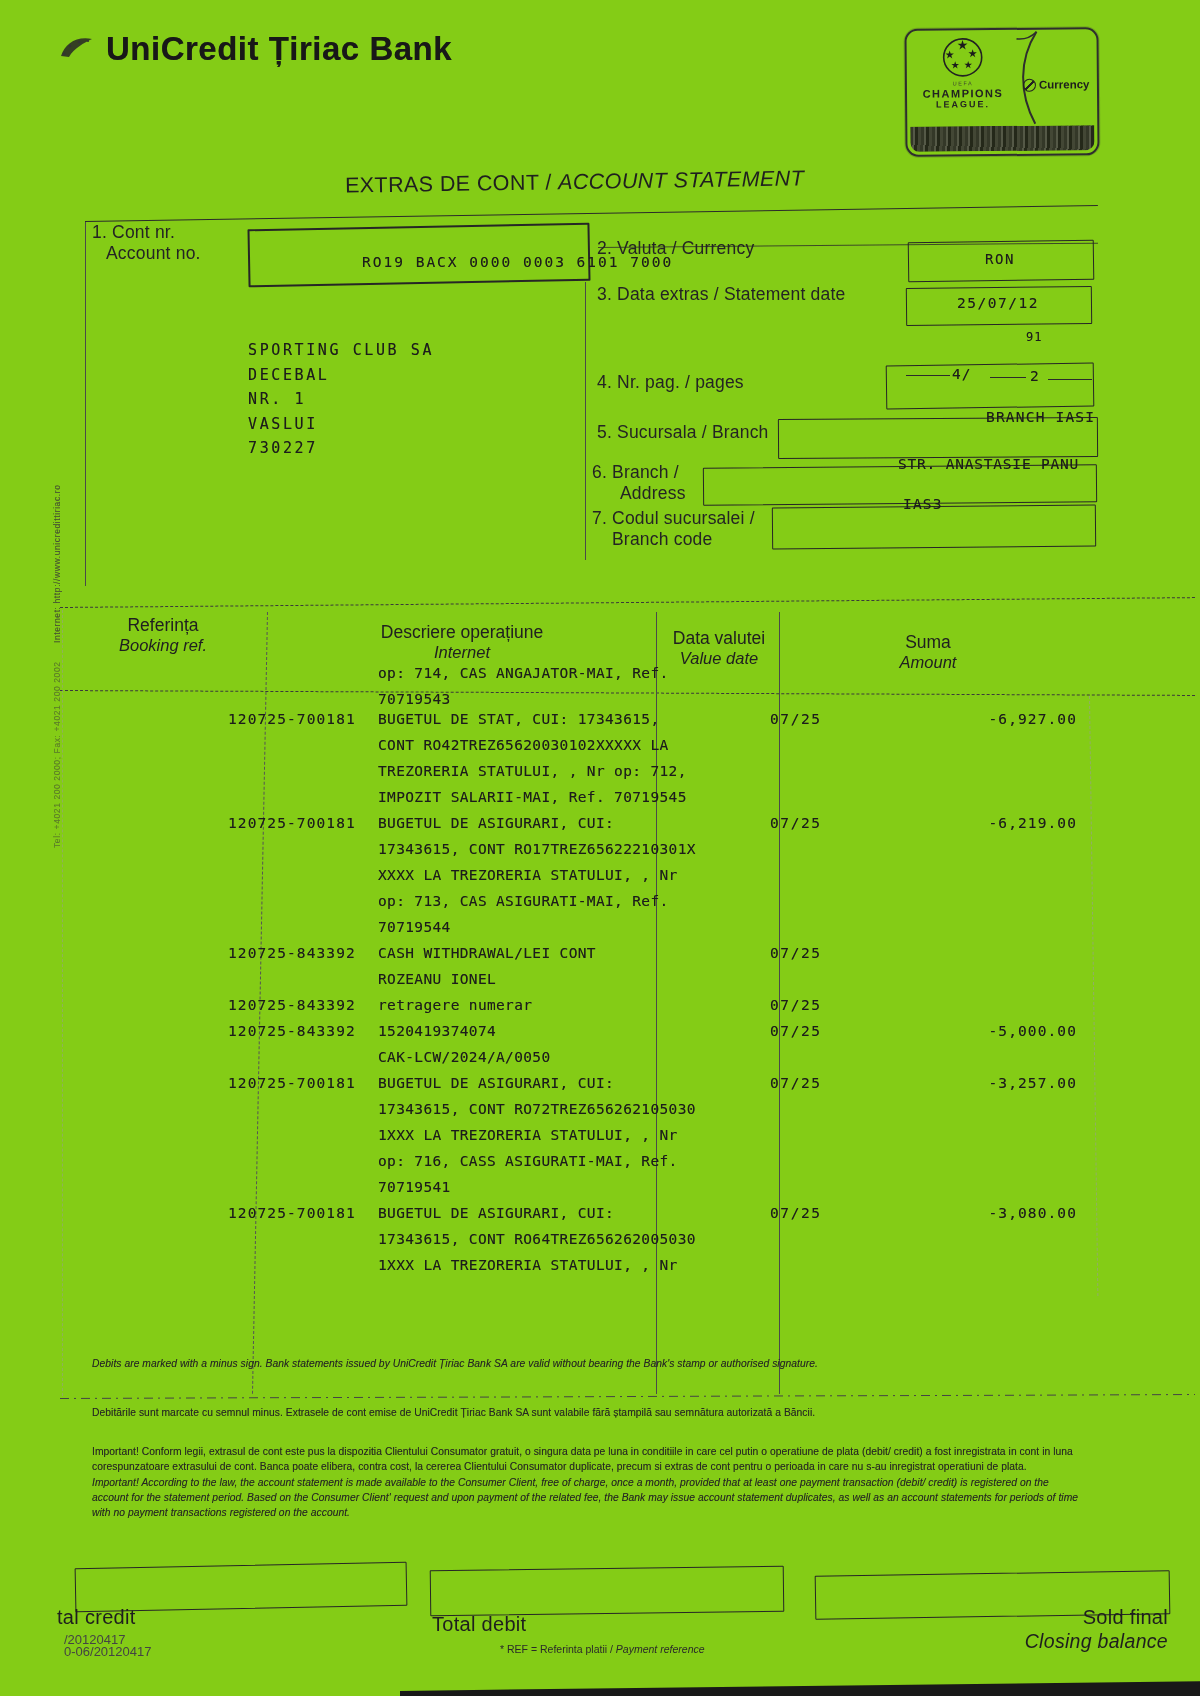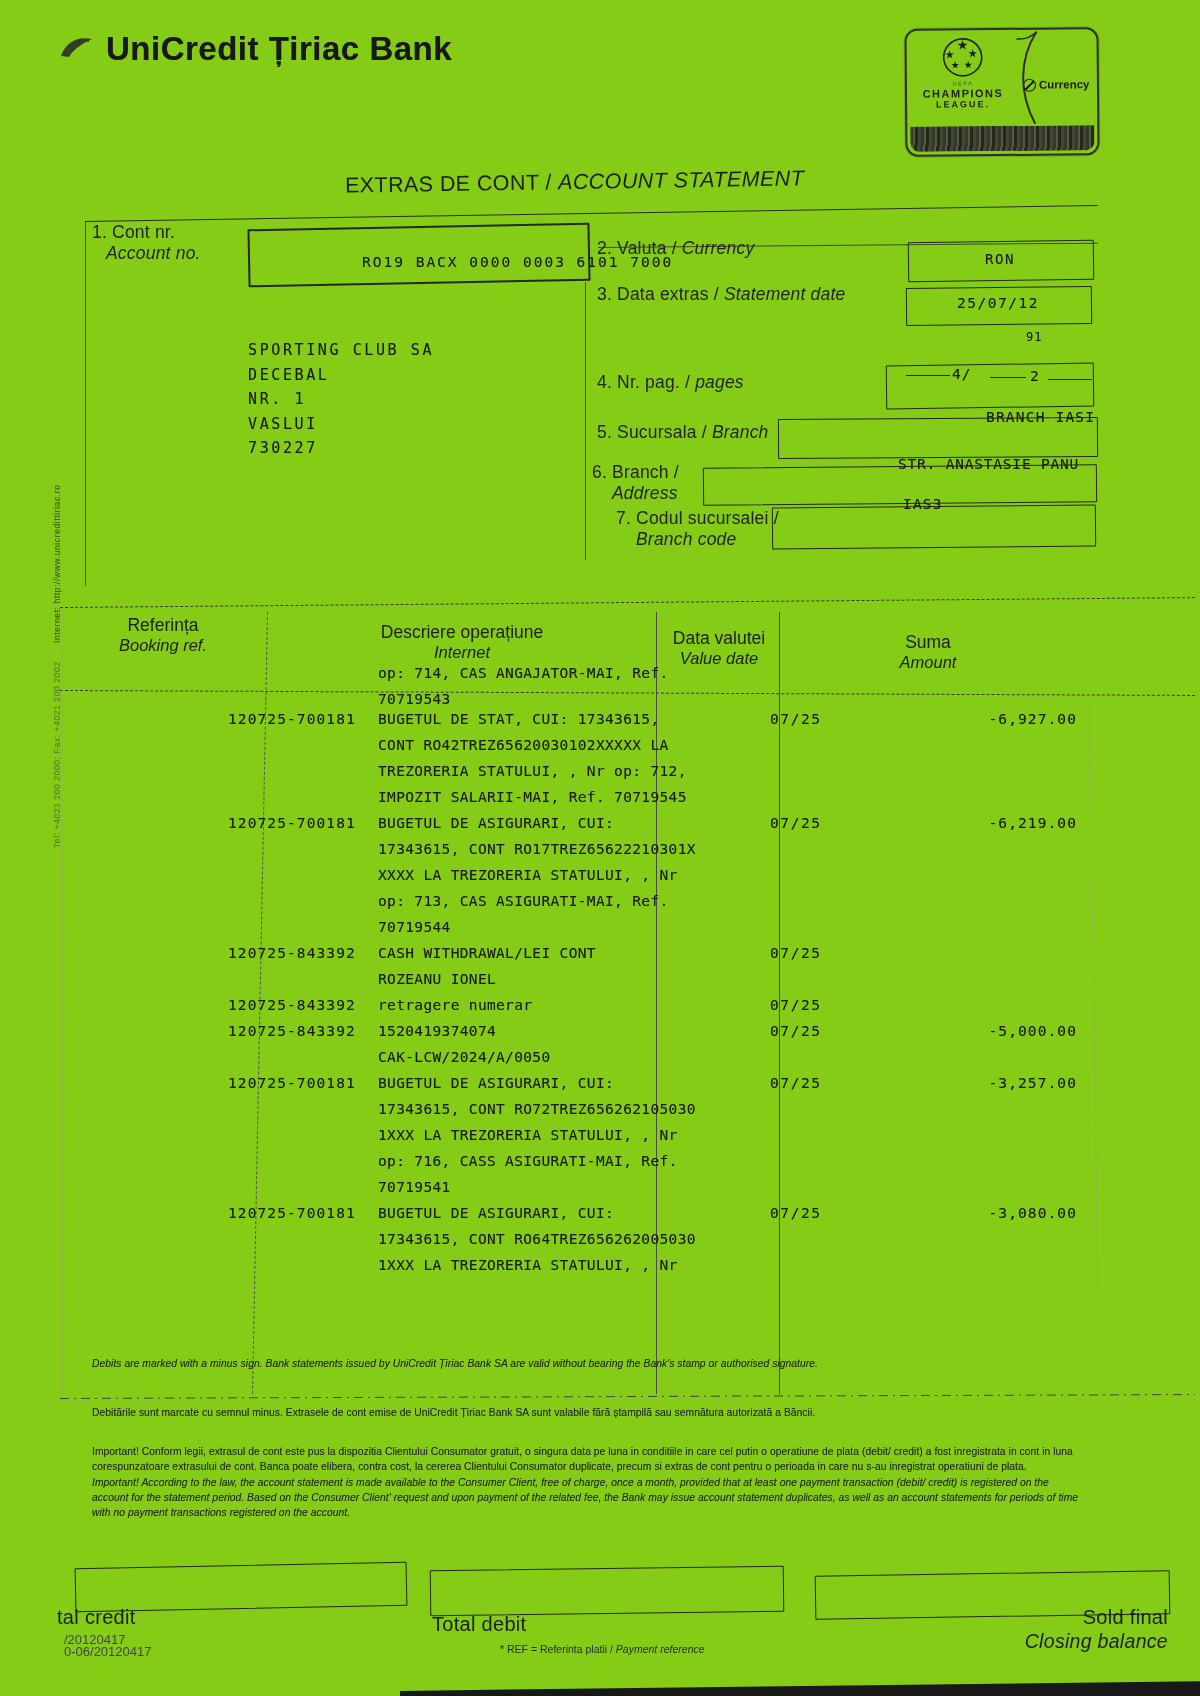--- a/index.html
+++ b/index.html
@@ -4,21 +4,21 @@
 <style>
   html,body{margin:0;padding:0;background:#e8e8e8;}
   .page{
     position:relative;width:1200px;height:1696px;background:#84cc16;
     overflow:hidden;font-family:"Liberation Sans",sans-serif;color:#222;
   }
   
   .mono{font-family:"DejaVu Sans Mono",monospace;color:#1c1c1c;
         text-shadow:0 0 .5px rgba(20,20,20,.45);}
   .lbl{font-size:17.5px;color:#242424;letter-spacing:.2px;}
-  .lbl .en{font-style:italic;}
+  .lbl .en{}
   .abs{position:absolute;}
   .it{font-style:italic;}
   
   .hline{position:absolute;height:0;border-top:1.8px solid #2b2b2b;}
   .hline.dashed{border-top-style:dashed;border-top-width:1.4px;border-top-color:#3a3a3a;}
   .hline.dashdot{border-top:none;height:1.4px;
     background:repeating-linear-gradient(90deg,#444 0 9px,transparent 9px 14px,#444 14px 16px,transparent 16px 21px);}
   .vline{position:absolute;width:0;border-left:1.4px solid #4a4a4a;}
   .vline.dashed{border-left-style:dashed;border-left-color:#555;}
   .vline.faint{border-left-color:#9a9a9a;}
@@ -173,26 +173,26 @@
   <div class="abs lbl" style="left:597px;top:422px;">
     <span>5.</span>
     <span>Sucursala / </span><span class="en">Branch</span>
   </div>
   <div class="box" style="left:778px;top:418px;width:318px;height:38px;transform:rotate(-0.4deg);border-width:1.8px;"></div>
   <div class="abs mono" style="left:986px;top:409px;width:110px;overflow:hidden;white-space:nowrap;font-size:14.5px;letter-spacing:1.2px;">BRANCH IASI</div>
 
   <div class="abs lbl" style="left:592px;top:462px;">
     <div><span>6.</span>
          <span>Branch /</span></div>
-    <div class="en" style="margin-left:20px;">Address</div>
+    <div class="en" style="margin-left:28px;">Address</div>
   </div>
   <div class="box" style="left:703px;top:466px;width:392px;height:36px;transform:rotate(-0.5deg);border-width:1.8px;"></div>
   <div class="abs mono" style="left:898px;top:456px;font-size:14.5px;letter-spacing:.8px;">STR. ANASTASIE PANU</div>
 
-  <div class="abs lbl" style="left:592px;top:508px;margin-left:24px;">
+  <div class="abs lbl" style="left:592px;top:508px;">
     <div><span>7.</span>
          <span>Codul sucursalei /</span></div>
     <div class="en" style="margin-left:20px;">Branch code</div>
   </div>
   <div class="box" style="left:772px;top:506px;width:322px;height:40px;transform:rotate(-0.5deg);border-width:1.8px;"></div>
   <div class="abs mono" style="left:903px;top:496px;font-size:14.5px;letter-spacing:1.2px;">IAS3</div>
 
   <div class="vtext" style="left:52px;top:388px;height:255px;">Internet: http://www.unicredittiriac.ro</div>
   <div class="vtext" style="left:52px;top:648px;height:200px;opacity:.55;">Tel: +4021 200 2000; Fax: +4021 200 2002</div>
 

